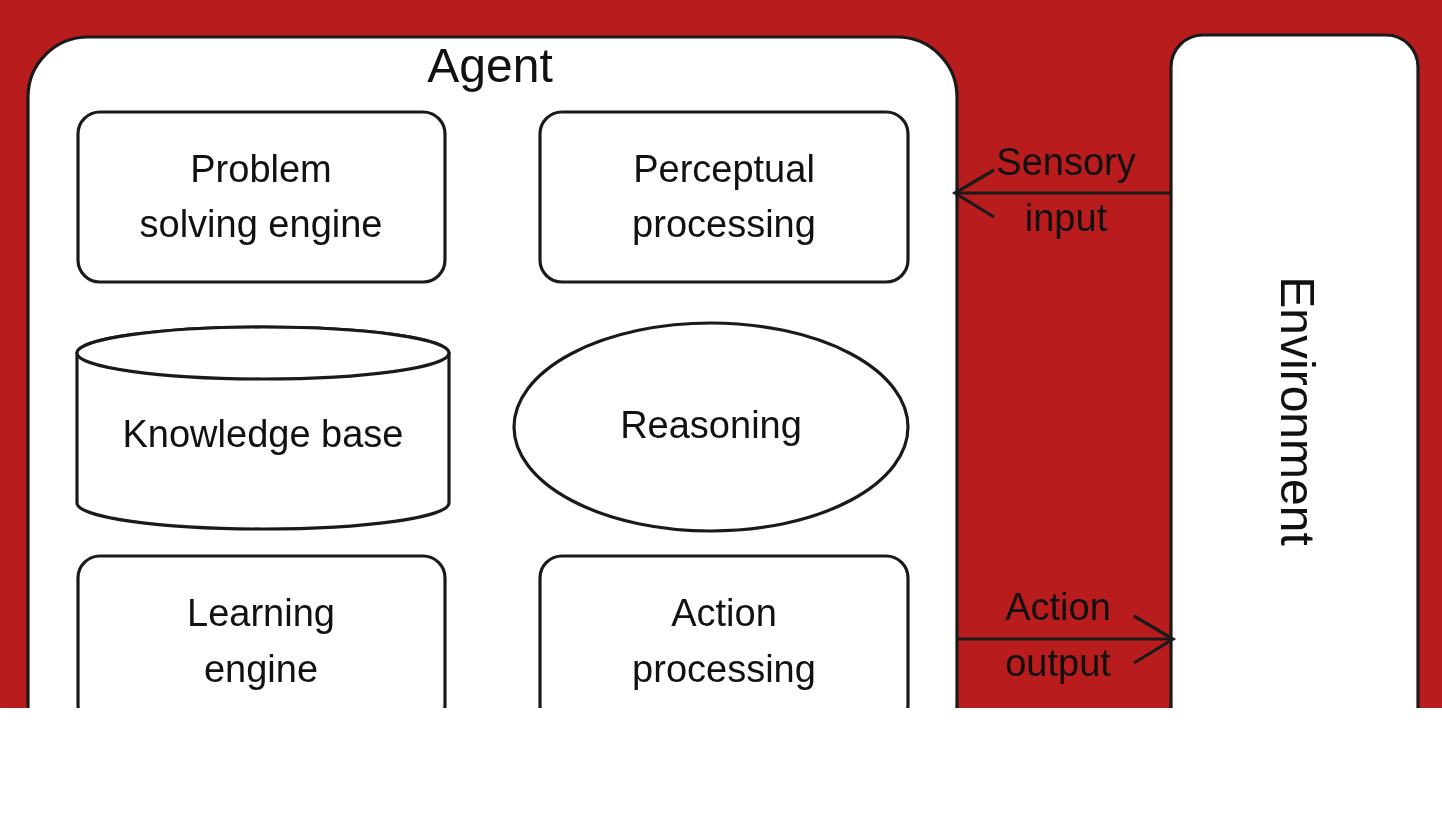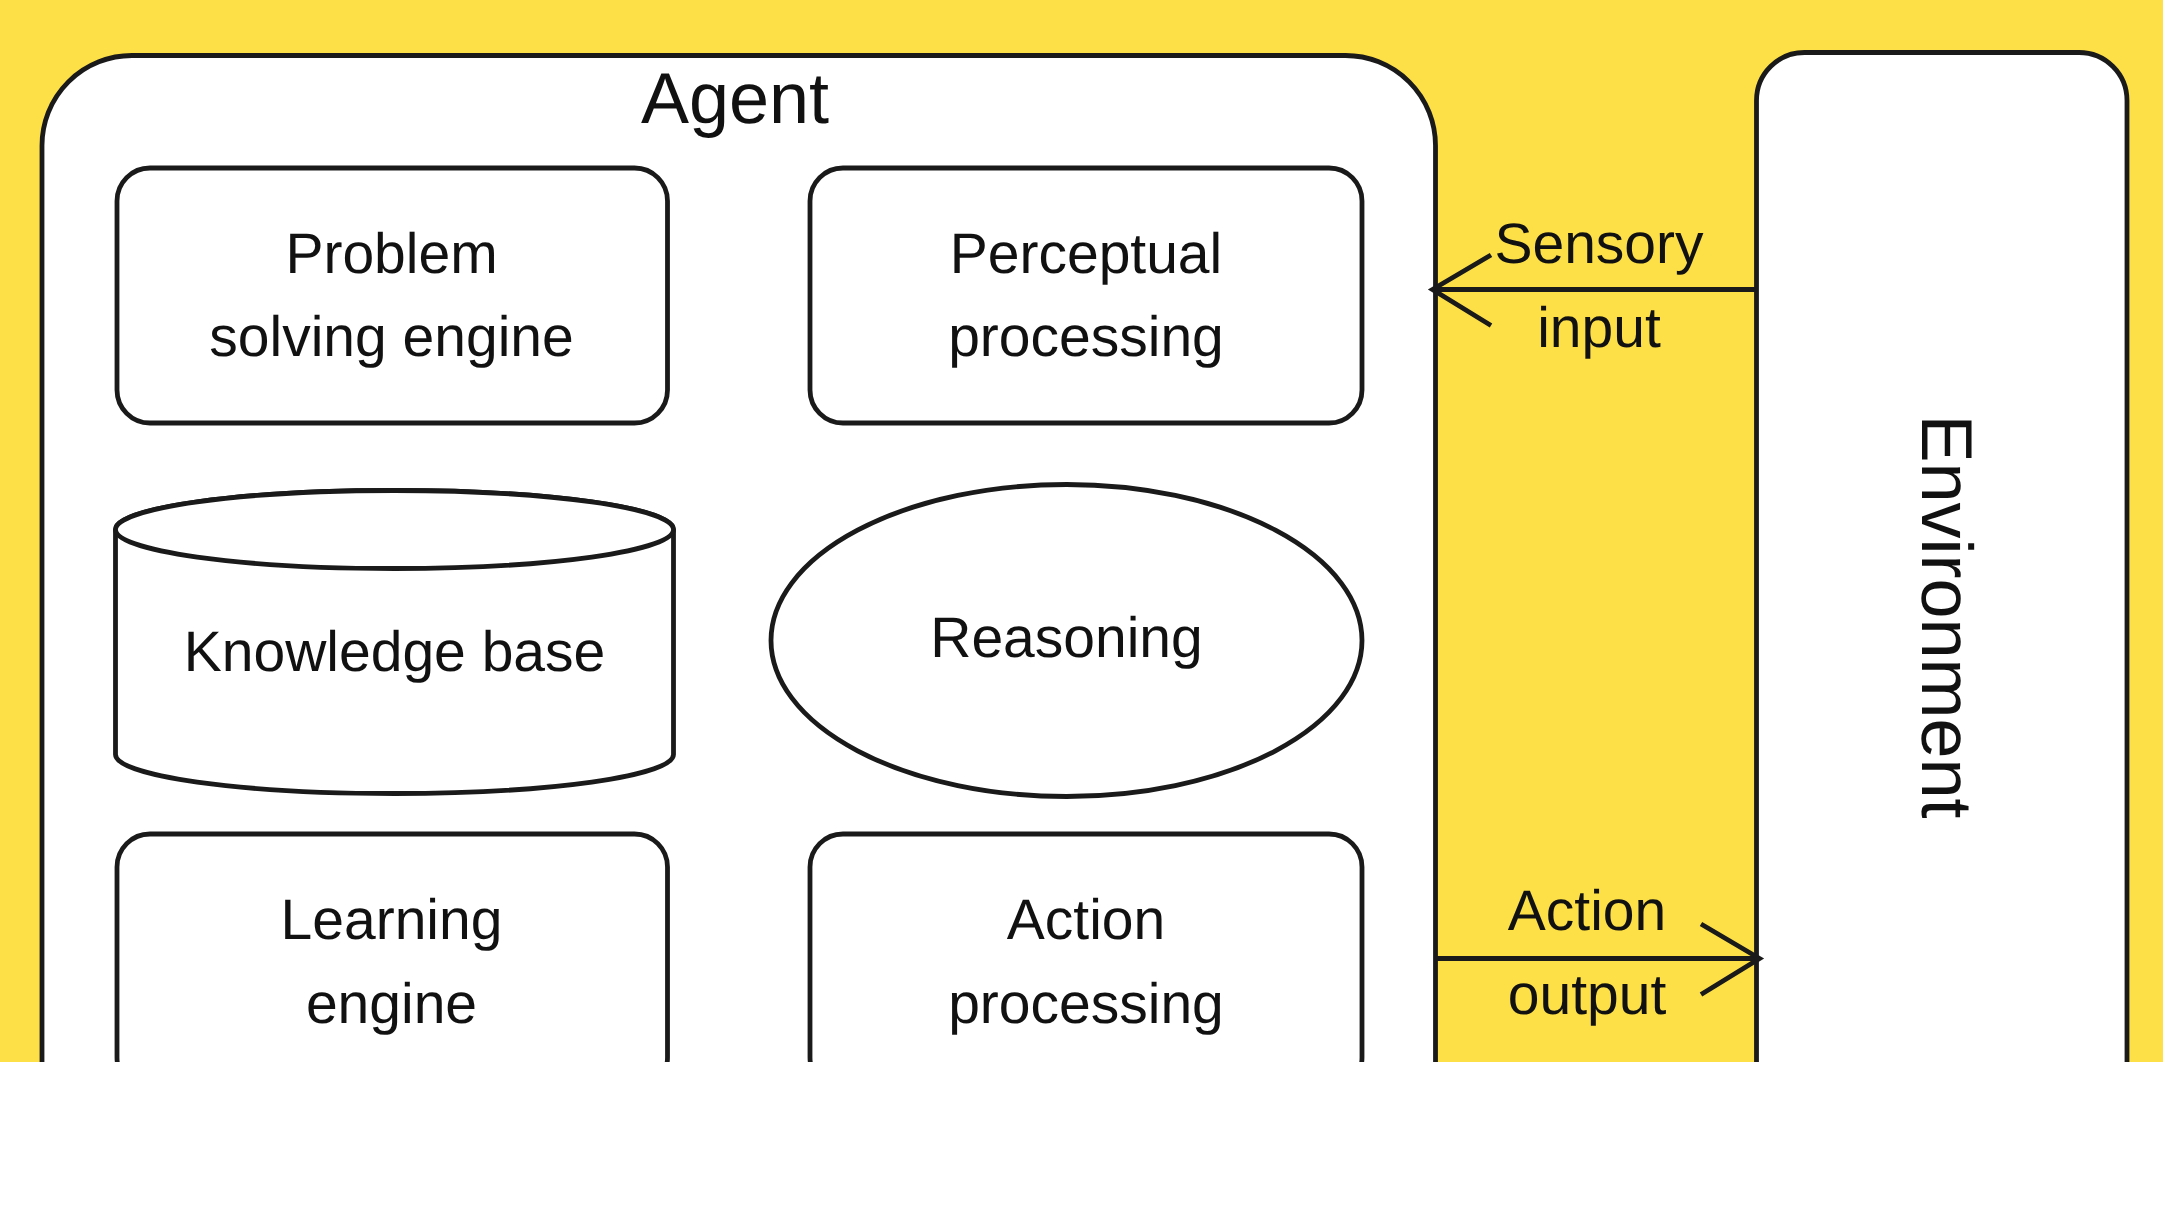--- a/index.html
+++ b/index.html
@@ -8,21 +8,21 @@
     padding: 0;
     background: #ffffff;
   }
   body {
     font-family: "Liberation Sans", sans-serif;
   }
   #diagram-root {
     position: relative;
     width: 1442px;
     height: 708px;
-    background: #fde047;
+    background: #b91c1c;
     overflow: hidden;
   }
   #diagram-svg {
     position: absolute;
     left: 0;
     top: 0;
     width: 1442px;
     height: 816px;
   }
   .shape-outline {

